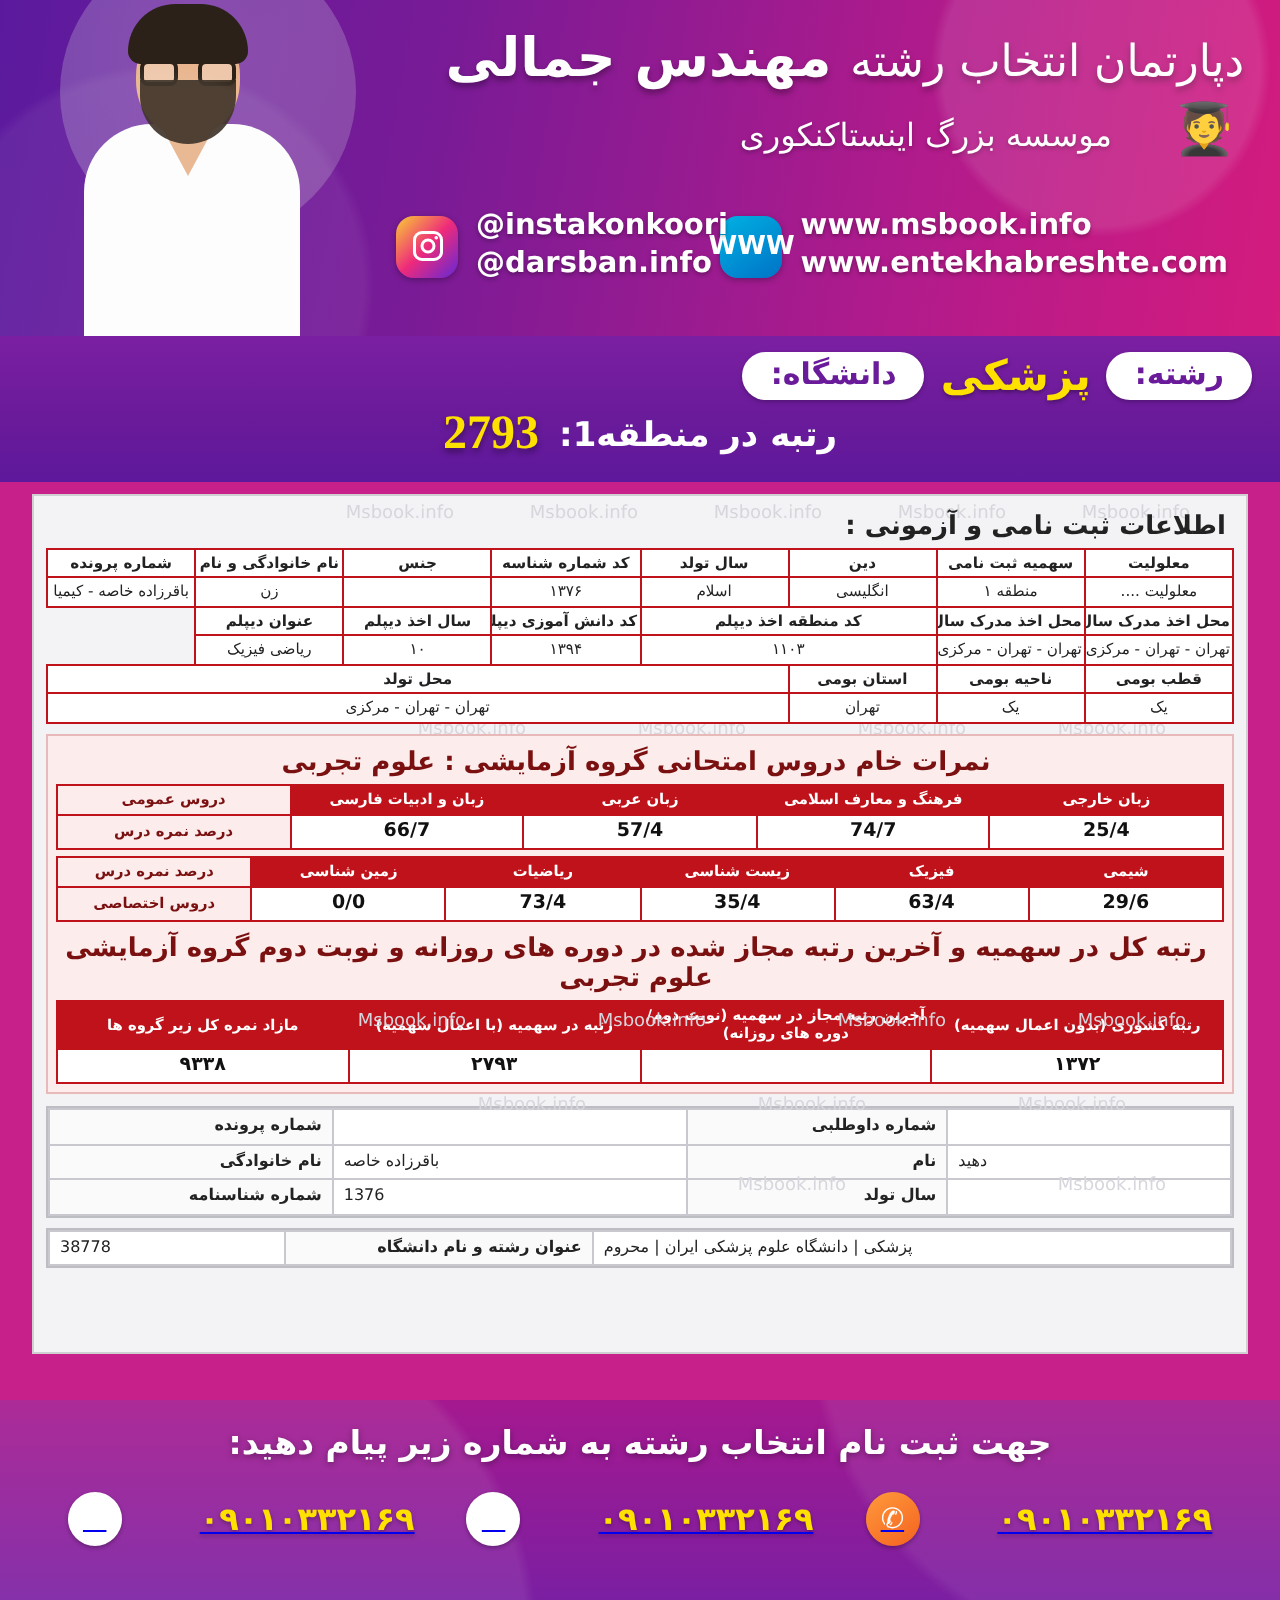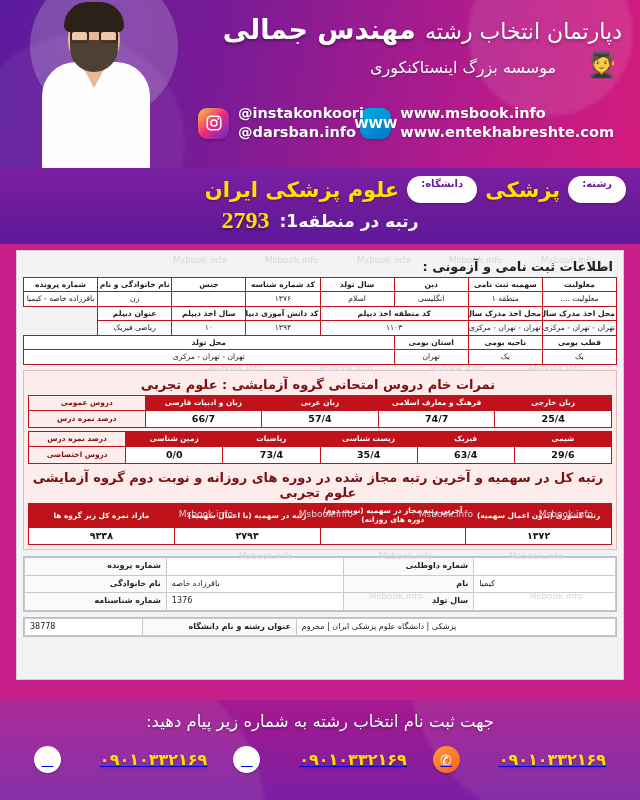--- a/index.html
+++ b/index.html
@@ -111,22 +111,22 @@
   
   .infobar {
     background: linear-gradient(180deg,#7b1fa2 0%, #6a1b9a 55%, #5e189b 100%);
     padding: 8px 14px 10px;
   }
   .row-pill {
     display:flex; align-items:center; justify-content:flex-start; gap:8px;
     direction:rtl;
   }
   .lbl-pill {
-    background:#fff; color:#6a1b9a; font-weight:bold; font-size:10px;
-    border-radius:14px; padding:2px 14px 14px;
+    background:#fff; color:#6a1b9a; font-weight:bold; font-size:15px;
+    border-radius:14px; padding:2px 14px 4px;
     box-shadow:0 1px 2px rgba(0,0,0,.25);
   }
   .val-y {
     color:#ffe100; font-weight:bold; font-size:21px;
     text-shadow:0 1px 2px rgba(0,0,0,.35);
   }
   .rank-row {
     display:flex; align-items:center; gap:10px; justify-content:center;
     margin-top:4px; direction:rtl;
   }
@@ -196,21 +196,21 @@
     overflow:hidden;
   }
   .footer .deco {
     position:absolute; inset:0;
     background:
       radial-gradient(circle at 15% 120%, rgba(255,255,255,.08) 0 30%, transparent 31%),
       radial-gradient(circle at 90% -40%, rgba(255,255,255,.07) 0 28%, transparent 29%);
   }
   .f-title {
     position:absolute; top:12px; right:0; left:0; text-align:center;
-    color:#fff; font-weight:normal; font-size:16.5px;
+    color:#fff; font-weight:bold; font-size:16.5px;
     text-shadow:0 1px 3px rgba(0,0,0,.35);
   }
   .phones {
     position:absolute; top:46px; right:0; left:0;
     display:flex; justify-content:center; align-items:center; gap:26px;
     direction:ltr;
   }
   .ph { display:flex; align-items:center; gap:7px; }
   .ph .pic {
     width:27px;height:27px;border-radius:50%;
@@ -270,21 +270,20 @@
       </div>
     <div class="beard"></div>
   </div>
 </div>
 
 <div class="infobar">
   <div class="row-pill">
     <span class="lbl-pill">رشته:</span>
     <span class="val-y">پزشکی</span>
     <span class="lbl-pill">دانشگاه:</span>
-    <span class="val-y">علوم پزشکی ایران</span>
   </div>
   <div class="rank-row">
     <span class="rank-lbl">رتبه در منطقه1:</span>
     <span class="rank-val">2793</span>
   </div>
 </div>
 
 <div class="sheet">
 
   <span class="wm" style="top:4px;right:28px">Msbook.info</span>
@@ -425,21 +424,21 @@
   <div class="lite" style="margin-top:6px">
     <table class="l">
       <tbody>
           <tr>
         <td class="v" style="width:24%"></td>
         <td class="lbl" style="width:22%">شماره داوطلبی</td>
         <td class="v" style="width:30%"></td>
         <td class="lbl" style="width:24%">شماره پرونده</td>
       </tr>
       <tr>
-        <td class="v">کیمیا</td>
+        <td class="v">دهید</td>
         <td class="lbl">نام</td>
         <td class="v">باقرزاده خاصه</td>
         <td class="lbl">نام خانوادگی</td>
       </tr>
       <tr>
         <td class="v"></td>
         <td class="lbl">سال تولد</td>
         <td class="v">1376</td>
         <td class="lbl">شماره شناسنامه</td>
       </tr>

